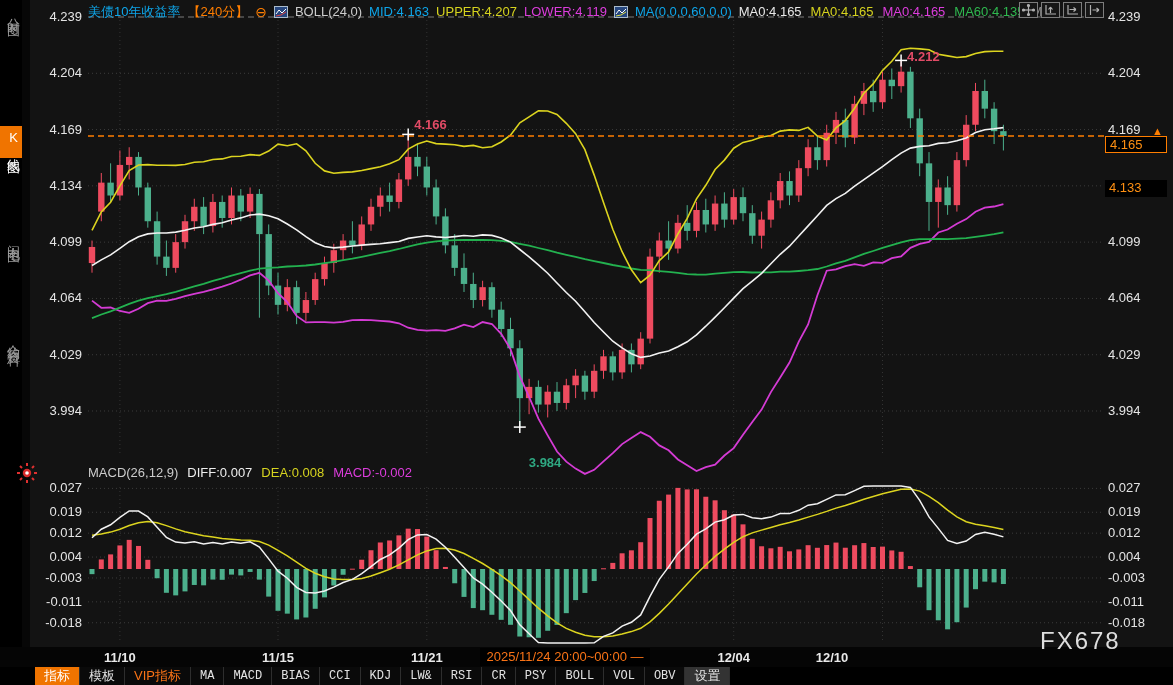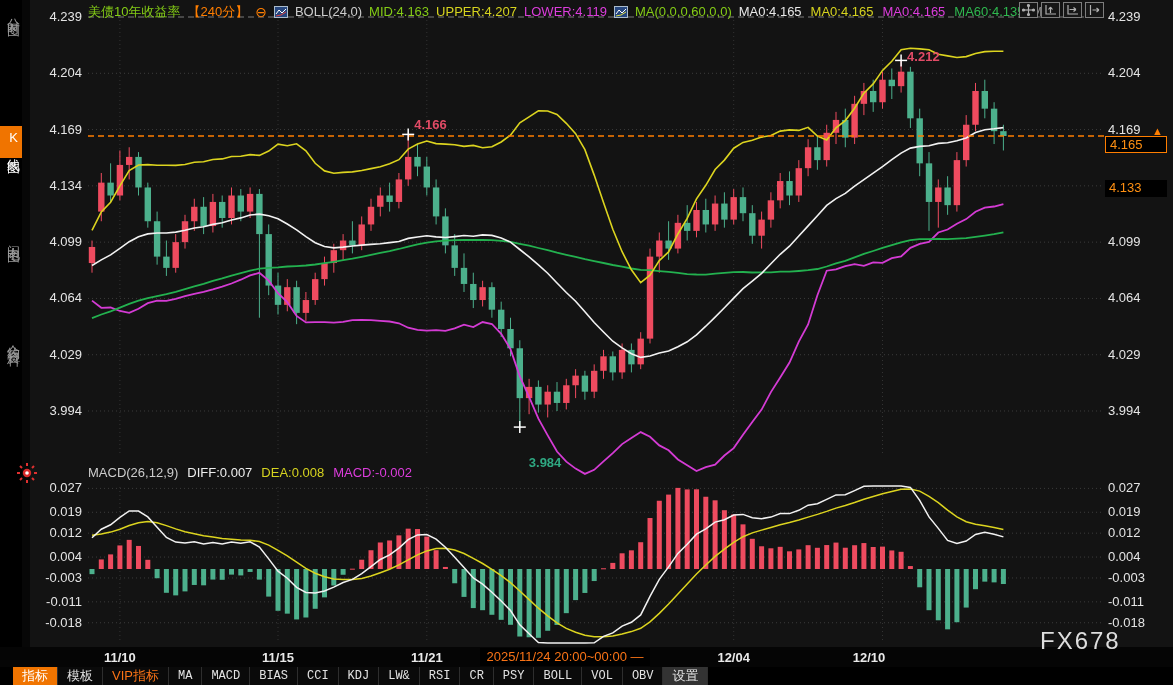--- a/index.html
+++ b/index.html
@@ -5,21 +5,21 @@
   html,body{margin:0;padding:0;background:#0b0b0b;}
   .app{position:relative;width:1173px;height:685px;background:#131313;overflow:hidden;
        font-family:"Liberation Sans","DejaVu Sans",sans-serif;}
   .sidebar{position:absolute;left:0;top:0;width:22px;height:685px;background:#000;z-index:6;}
   .gutter{position:absolute;left:22px;top:0;width:8px;height:685px;background:#070707;z-index:5;}
   .vtab{position:absolute;left:0;width:22px;writing-mode:vertical-rl;text-orientation:upright;
         color:#9a9a9a;font-size:13px;letter-spacing:3px;text-align:center;cursor:pointer;padding:4px 0;}
   .vtab.active{background:#f07400;color:#fff;}
   .hdr{position:absolute;left:88px;top:3px;height:17px;display:flex;align-items:center;gap:7px;
        font-size:13px;color:#cccccc;white-space:nowrap;z-index:8;}
-  .hdr .w{color:#84cc16;text-align:center;} .hdr .orange{color:#ff7e00;} .hdr .yel{color:#d6d31f;}
+  .hdr .w{color:#0ea5e9;text-align:center;} .hdr .orange{color:#ff7e00;} .hdr .yel{color:#d6d31f;}
   .hdr .mag{color:#dd3ddd;} .hdr .dim{color:#8a8a8a;}
   .winicons{position:absolute;right:69px;top:2px;display:flex;gap:3px;z-index:9;}
   .winicons .wi{width:17px;height:14px;border:1px solid #7d7d7d;background:#161616;cursor:pointer;}
   .axlabel{position:absolute;font-size:13px;color:#e4e4e4;height:16px;line-height:16px;z-index:4;}
   .axlabel.l{left:28px;width:54px;text-align:right;}
   .axlabel.r{left:1108px;width:60px;text-align:left;}
   .macdhdr{position:absolute;left:88px;top:465px;height:16px;display:flex;gap:9px;font-size:13px;
            color:#cccccc;z-index:8;white-space:nowrap;}
   .pricebox{position:absolute;left:1105px;width:62px;height:17px;font-size:13px;line-height:16px;
             padding-left:4px;color:#ff9012;background:#000;z-index:9;box-sizing:border-box;}
@@ -27,21 +27,21 @@
   .uparrow{position:absolute;left:1152px;top:125px;color:#ff7e00;font-size:11px;z-index:9;}
   .anno{position:absolute;font-size:13px;font-weight:bold;z-index:7;}
   .footer-row{position:absolute;left:0;top:647px;width:1173px;height:20px;background:#050505;z-index:7;}
   .f-period{position:absolute;left:70px;top:649px;color:#ff7e00;font-size:13px;font-weight:bold;}
   .f-arrow{position:absolute;left:166px;top:650px;color:#ff7e00;font-size:10px;}
   .dtick{position:absolute;top:650px;width:56px;text-align:center;color:#e9e9e9;
          font-size:13px;font-weight:bold;z-index:7;}
   .tooltip{position:absolute;left:480px;top:648px;width:170px;height:18px;background:#000;
            color:#f97316;font-size:13px;line-height:18px;text-align:center;z-index:8;white-space:nowrap;}
   .toolbar{position:absolute;left:0;top:667px;width:1173px;height:18px;background:#000;display:flex;
-           align-items:stretch;padding-left:13px;z-index:8;box-sizing:border-box;}
+           align-items:stretch;padding-left:35px;z-index:8;box-sizing:border-box;}
   .tb{display:flex;align-items:center;padding:0 9px;font-size:13px;color:#e2e2e2;cursor:pointer;
       border-right:1px solid #2e2e2e;background:#0a0a0a;}
   .tb.mono{font-family:"Liberation Mono","DejaVu Sans Mono",monospace;font-size:12px;}
   .tb.active{background:#f07400;color:#fff;}
   .tb.vip{color:#f97316;}
   .tb.settings{background:#333;}
   .watermark{position:absolute;left:1040px;top:627px;font-size:24px;color:#dedede;
              letter-spacing:2px;z-index:9;}
   svg.canvas{position:absolute;left:0;top:0;z-index:2;}
   .sunicon{position:absolute;left:16px;top:462px;z-index:7;cursor:pointer;}
@@ -522,21 +522,21 @@
     </div>
 
   <div class="footer-row"></div>
   <div class="f-period">240分</div>
   <div class="f-arrow">▲</div>
   <div id="dateticks">
       <div class="dtick" style="left:91.9px">11/10</div>
       <div class="dtick" style="left:250px">11/15</div>
       <div class="dtick" style="left:398.8px">11/21</div>
       <div class="dtick" style="left:705.7px">12/04</div>
-      <div class="dtick" style="left:841px">12/10</div>
+      <div class="dtick" style="left:804px">12/10</div>
     </div>
   <div class="tooltip">2025/11/24 20:00~00:00 —</div>
 
   <div class="toolbar" id="toolbar">
       <div class="tb active">指标</div>
       <div class="tb">模板</div>
       <div class="tb vip">VIP指标</div>
       <div class="tb mono">MA</div>
       <div class="tb mono">MACD</div>
       <div class="tb mono">BIAS</div>

